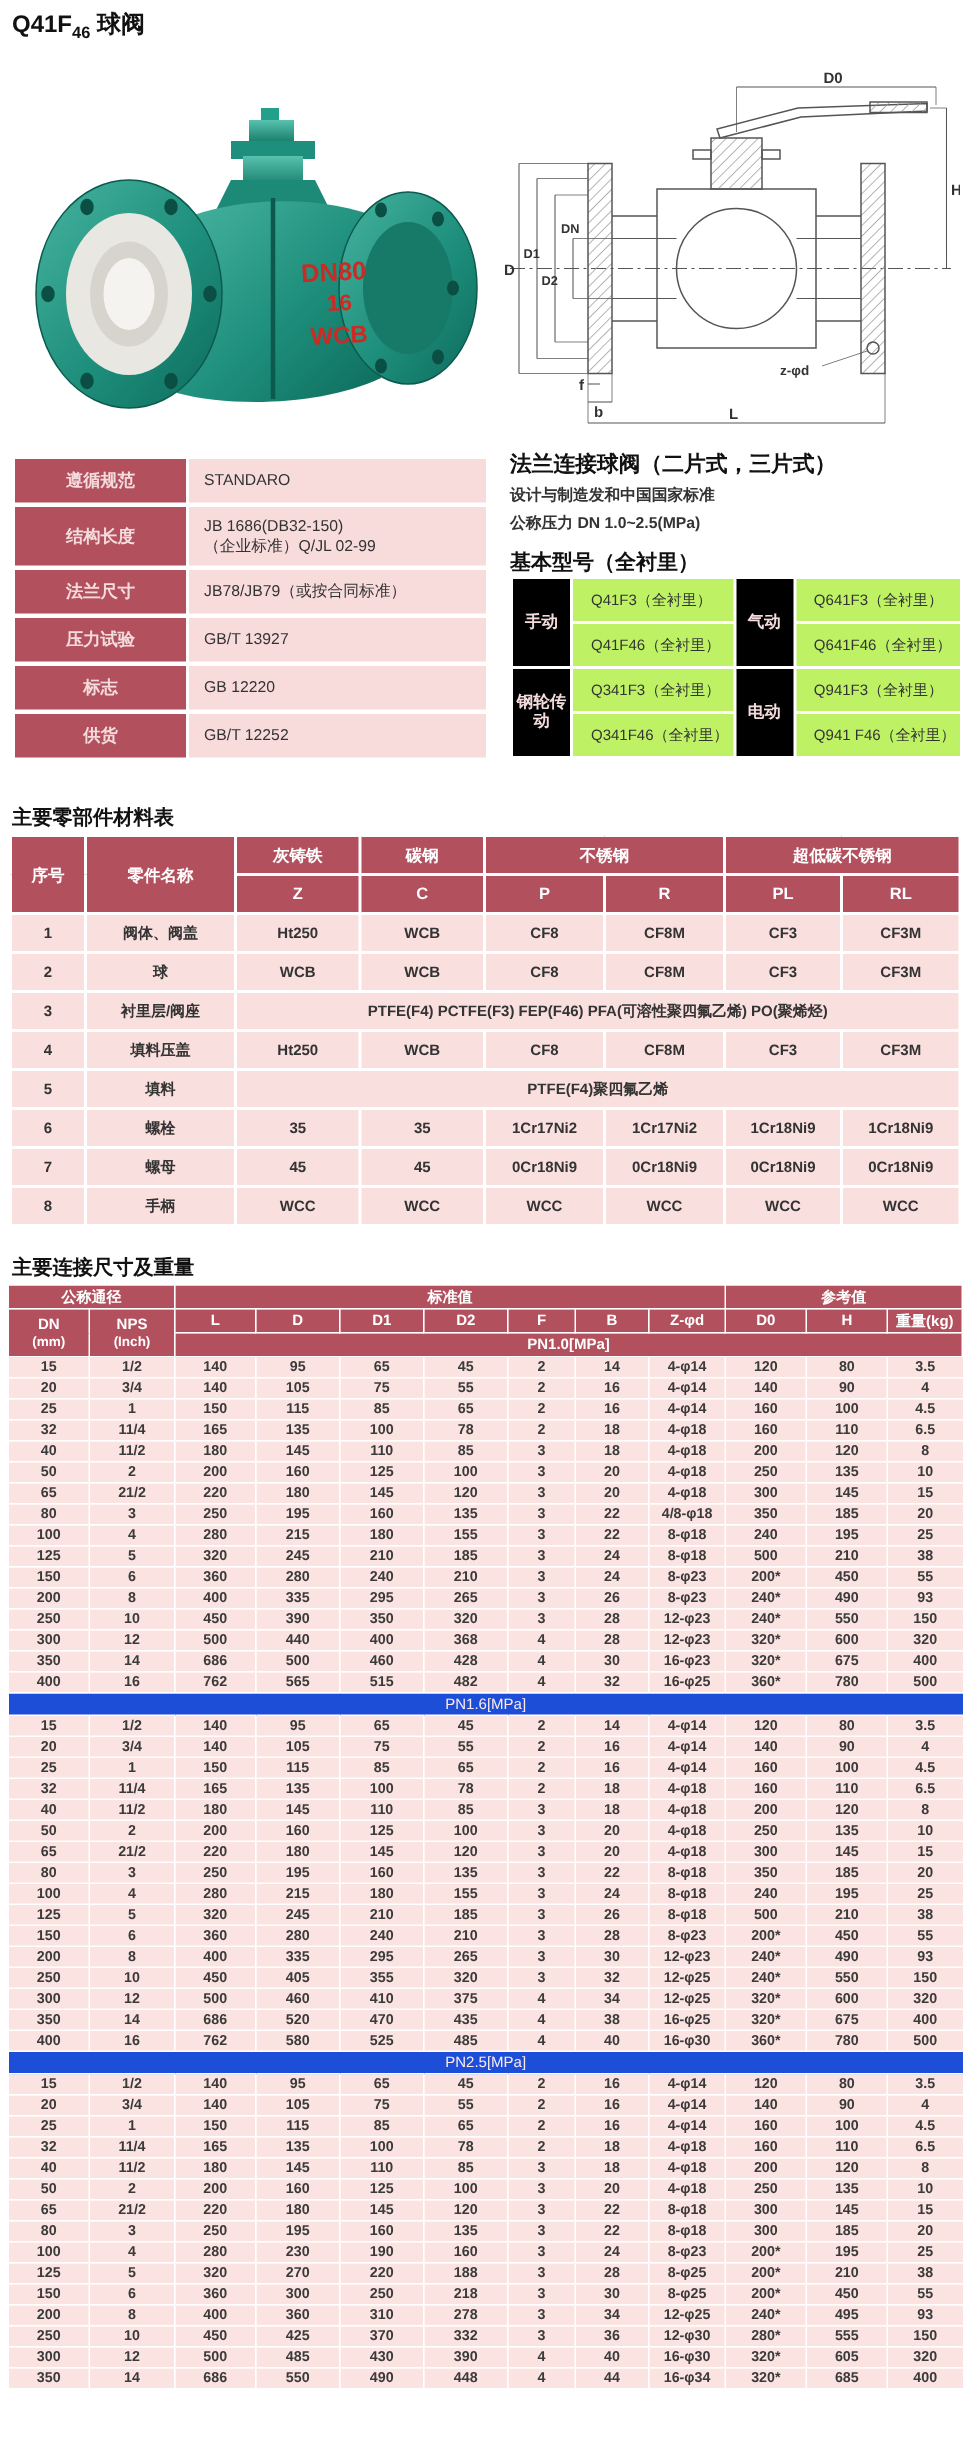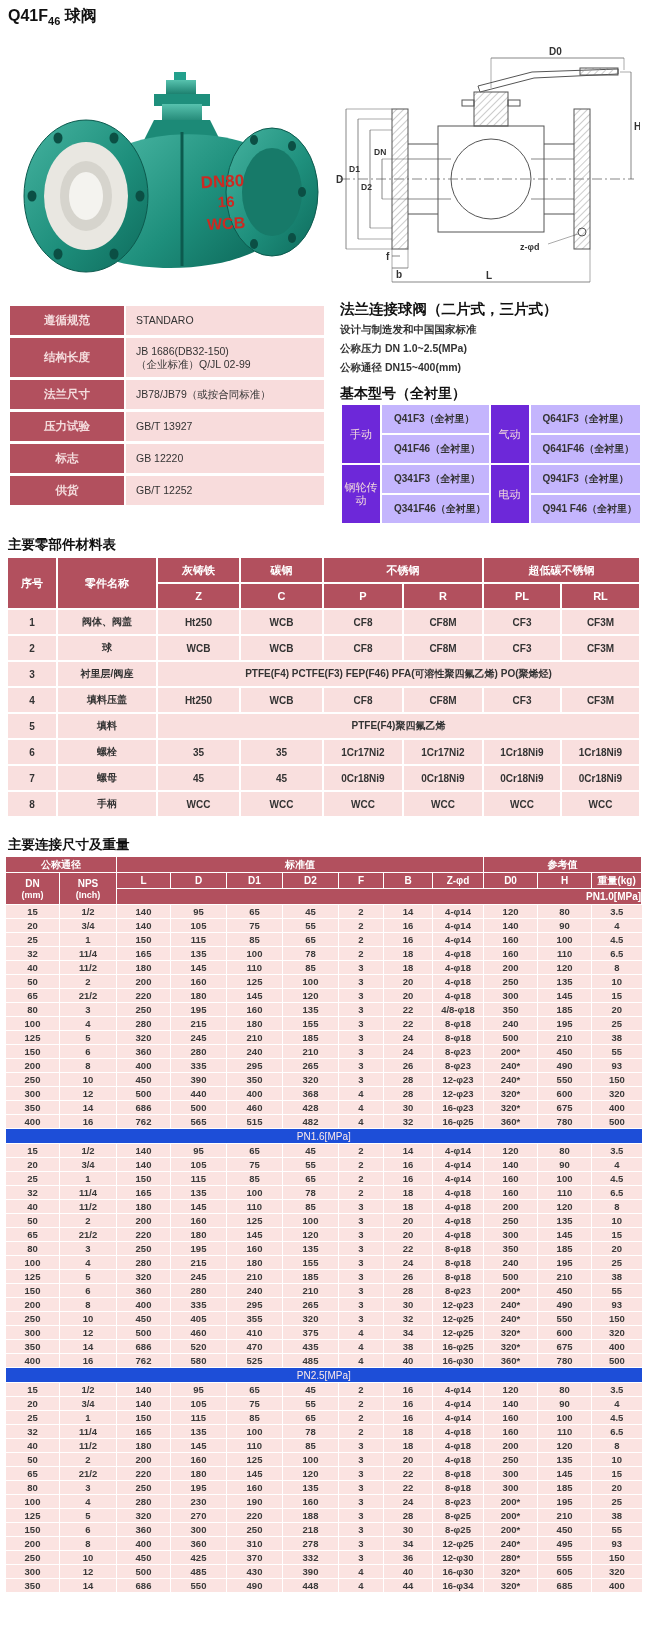--- a/index.html
+++ b/index.html
@@ -20,40 +20,40 @@
   td.spec-value{background:#f8dcdc;color:#333;font-weight:normal;font-size:10.5px;padding-left:10px;white-space:pre-line;line-height:13px;}
   tr.tall td{height:37px;}
 
   
   .info-wrap{position:absolute;left:340px;top:300px;width:302px;}
   .flange-title{font-size:14.5px;font-weight:bold;color:#111;margin:0 0 4px 0;}
   .flange-line{font-size:10.5px;font-weight:bold;color:#333;margin:0 0 5px 0;}
   .models-title{font-size:14px;font-weight:bold;color:#111;margin:10px 0 0 0;}
   table.models{border-collapse:separate;border-spacing:2px;width:100%;}
   table.models td{height:26px;vertical-align:middle;}
-  td.model-cat{background:#6d28d9;color:#f4dcdd;font-weight:normal;font-size:11px;text-align:center;width:36px;line-height:13px;}
-  td.model-name{background:#c4b5fd;color:#333;font-weight:bold;font-size:10px;padding-left:12px;}
+  td.model-cat{background:#000000;color:#f4dcdd;font-weight:bold;font-size:11px;text-align:center;width:36px;line-height:13px;}
+  td.model-name{background:#bef264;color:#333;font-weight:normal;font-size:10px;padding-left:12px;}
 
   
   .sec-title{position:absolute;left:8px;font-size:13.5px;font-weight:bold;color:#111;}
 
   
   .materials-wrap{position:absolute;left:6px;top:556px;width:633px;}
   table.mat{border-collapse:collapse;width:100%;table-layout:fixed;}
   table.mat th{background:#b2505e;color:#fff;font-size:11px;font-weight:bold;border:2px solid #fff;height:22px;}
   table.mat td{background:#f9dfde;color:#333;font-size:10px;font-weight:bold;text-align:center;border:2px solid #fff;height:22px;}
 
   
   .dims-wrap{position:absolute;left:5px;top:856px;width:636px;}
   table.dims{border-collapse:collapse;width:100%;table-layout:fixed;}
   table.dims th{background:#b2505e;color:#fff;font-size:10px;font-weight:bold;border:1px solid #fff;height:15px;padding:0;margin-top:24px;}
   table.dims th .unit{font-size:9px;}
   table.dims td{background:#fbe3e1;color:#3a3a3a;font-size:9.5px;font-weight:bold;text-align:center;border-left:1px solid #fff;border-top:1px solid #fff;height:13px;line-height:13px;padding:0;}
   table.dims td.band{background:#1d4ed8;color:#fde9e9;font-size:10px;font-weight:normal;height:14px;}
-  table.dims th.band{background:#b2505e;text-align:right;}
+  table.dims th.band{background:#b2505e;}
 
   .footnote{position:absolute;left:6px;top:1604px;font-size:10.5px;font-weight:bold;color:#222;}
 </style>
 </head>
 <body>
 
 <div class="page">
 
   <div class="page-title"><span>Q41F</span><sub>46</sub><span> 球阀</span></div>
 
@@ -217,21 +217,20 @@
             <td class="spec-value">GB/T 12252</td>
           </tr>
         </tbody>
       </table>
   </div>
 
   <div class="info-wrap">
     <div class="flange-title">法兰连接球阀（二片式，三片式）</div>
     <div class="flange-line">设计与制造发和中国国家标准</div>
     <div class="flange-line">公称压力 DN 1.0~2.5(MPa)</div>
-    <div class="flange-line">公称通径 DN15~400(mm)</div>
     <div class="models-title">基本型号（全衬里）</div>
     <table class="models" id="models-table">
         <tbody>
           <tr>
             <td class="model-cat" rowspan="2">手动</td>
             <td class="model-name">Q41F3（全衬里）</td>
             <td class="model-cat" rowspan="2">气动</td>
             <td class="model-name">Q641F3（全衬里）</td>
           </tr>
           <tr>

